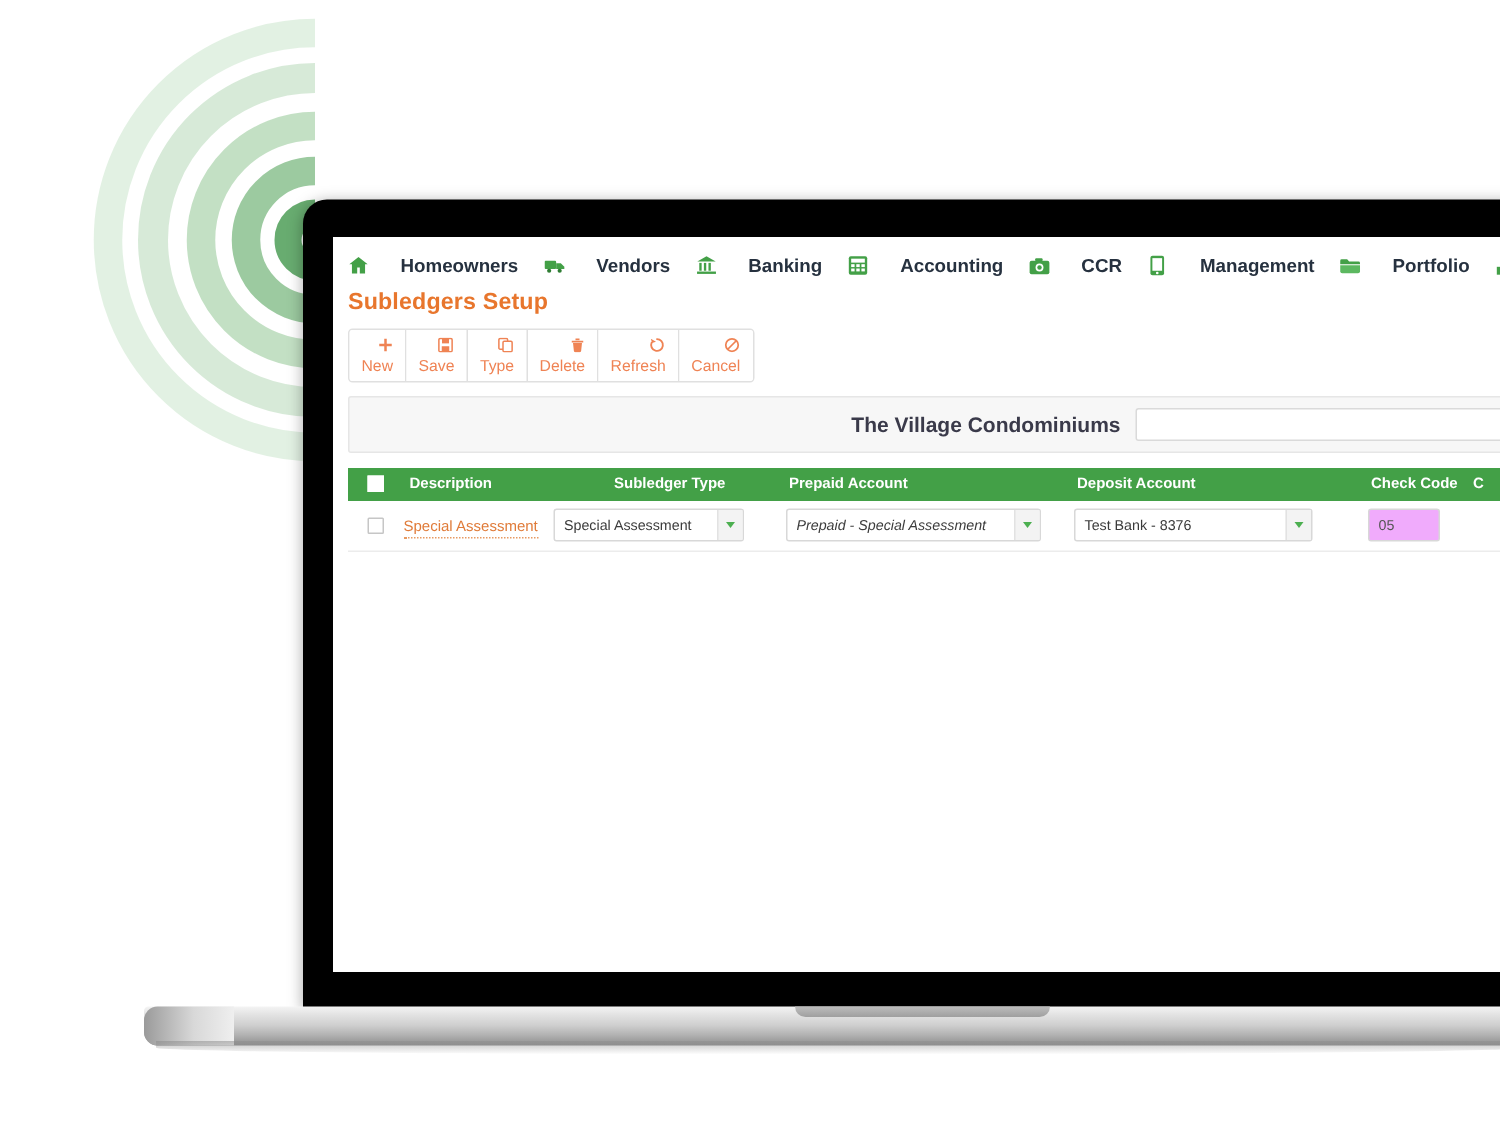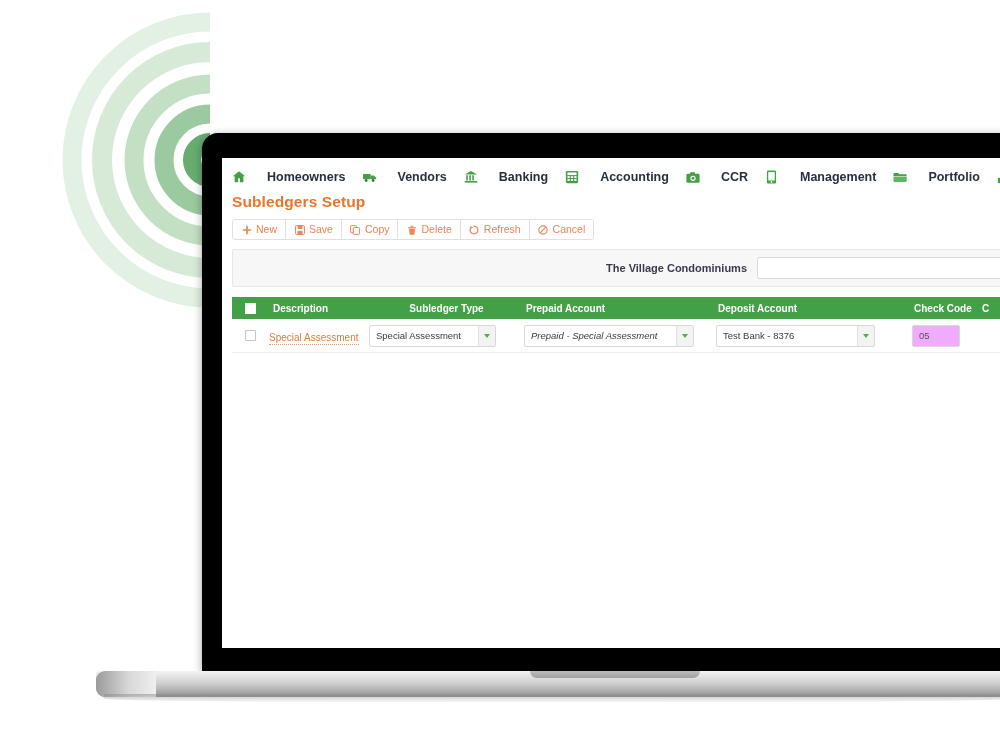--- a/index.html
+++ b/index.html
@@ -123,48 +123,49 @@
     display: flex;
     margin: 8px 0 0 10px;
     width: max-content;
     border: 1px solid #e0e0e0;
     border-radius: 3px;
     overflow: hidden;
     background: #ffffff;
   }
   .tb-btn {
     display: flex;
-    align-items: flex-start;
+    align-items: flex-end;
     gap: 4px;
     padding: 4px 8px;
     font-size: 10.5px;
     color: #ef8354;
     border-right: 1px solid #e0e0e0;
     background: #ffffff;
     cursor: pointer;
     line-height: 1;
+    flex-direction: column;
   }
   .tb-btn:last-child { border-right: none; }
   .tb-ico { display: inline-flex; width: 11px; height: 11px; align-items: center; justify-content: center; color: #ef8354; }
 
   
   #filter-panel {
     margin: 9px 10px 0 10px;
     height: 38px;
     background: #f7f7f7;
     border: 1px solid #e6e6e6;
     border-radius: 2px;
     display: flex;
     align-items: center;
     justify-content: flex-end;
     padding-right: 4px;
     gap: 10px;
   }
   #filter-label {
-    font-size: 11px;
+    font-size: 14px;
     font-weight: bold;
     color: #3a3a4a;
   }
   #filter-input {
     width: 260px;
     height: 22px;
     background: #ffffff;
     border: 1px solid #dadada;
     border-radius: 2px;
   }
@@ -425,21 +426,21 @@
           <span>Save</span>
         </div>
 
         <div class="tb-btn">
           <span class="tb-ico">
             <svg width="10" height="10" viewBox="0 0 12 12">
                 <rect x="0.7" y="0.7" width="7" height="8.6" rx="1" stroke="#ef8354" stroke-width="1.2" fill="none"></rect>
                 <rect x="4" y="3" width="7.3" height="8.3" rx="1" fill="#ffffff" stroke="#ef8354" stroke-width="1.2"></rect>
               </svg>
           </span>
-          <span>Copy</span>
+          <span>Type</span>
         </div>
 
         <div class="tb-btn">
           <span class="tb-ico">
             <svg width="10" height="10" viewBox="0 0 12 12">
                 <rect x="1.4" y="2.6" width="9.2" height="1.4" fill="#ef8354"></rect>
                 <rect x="4.4" y="0.8" width="3.2" height="1.4" fill="#ef8354"></rect>
                 <path d="M2.4 4.4h7.2l-0.7 6.4a1 1 0 0 1-1 0.9H4.1a1 1 0 0 1-1-0.9z" fill="#ef8354"></path>
               </svg>
           </span>

